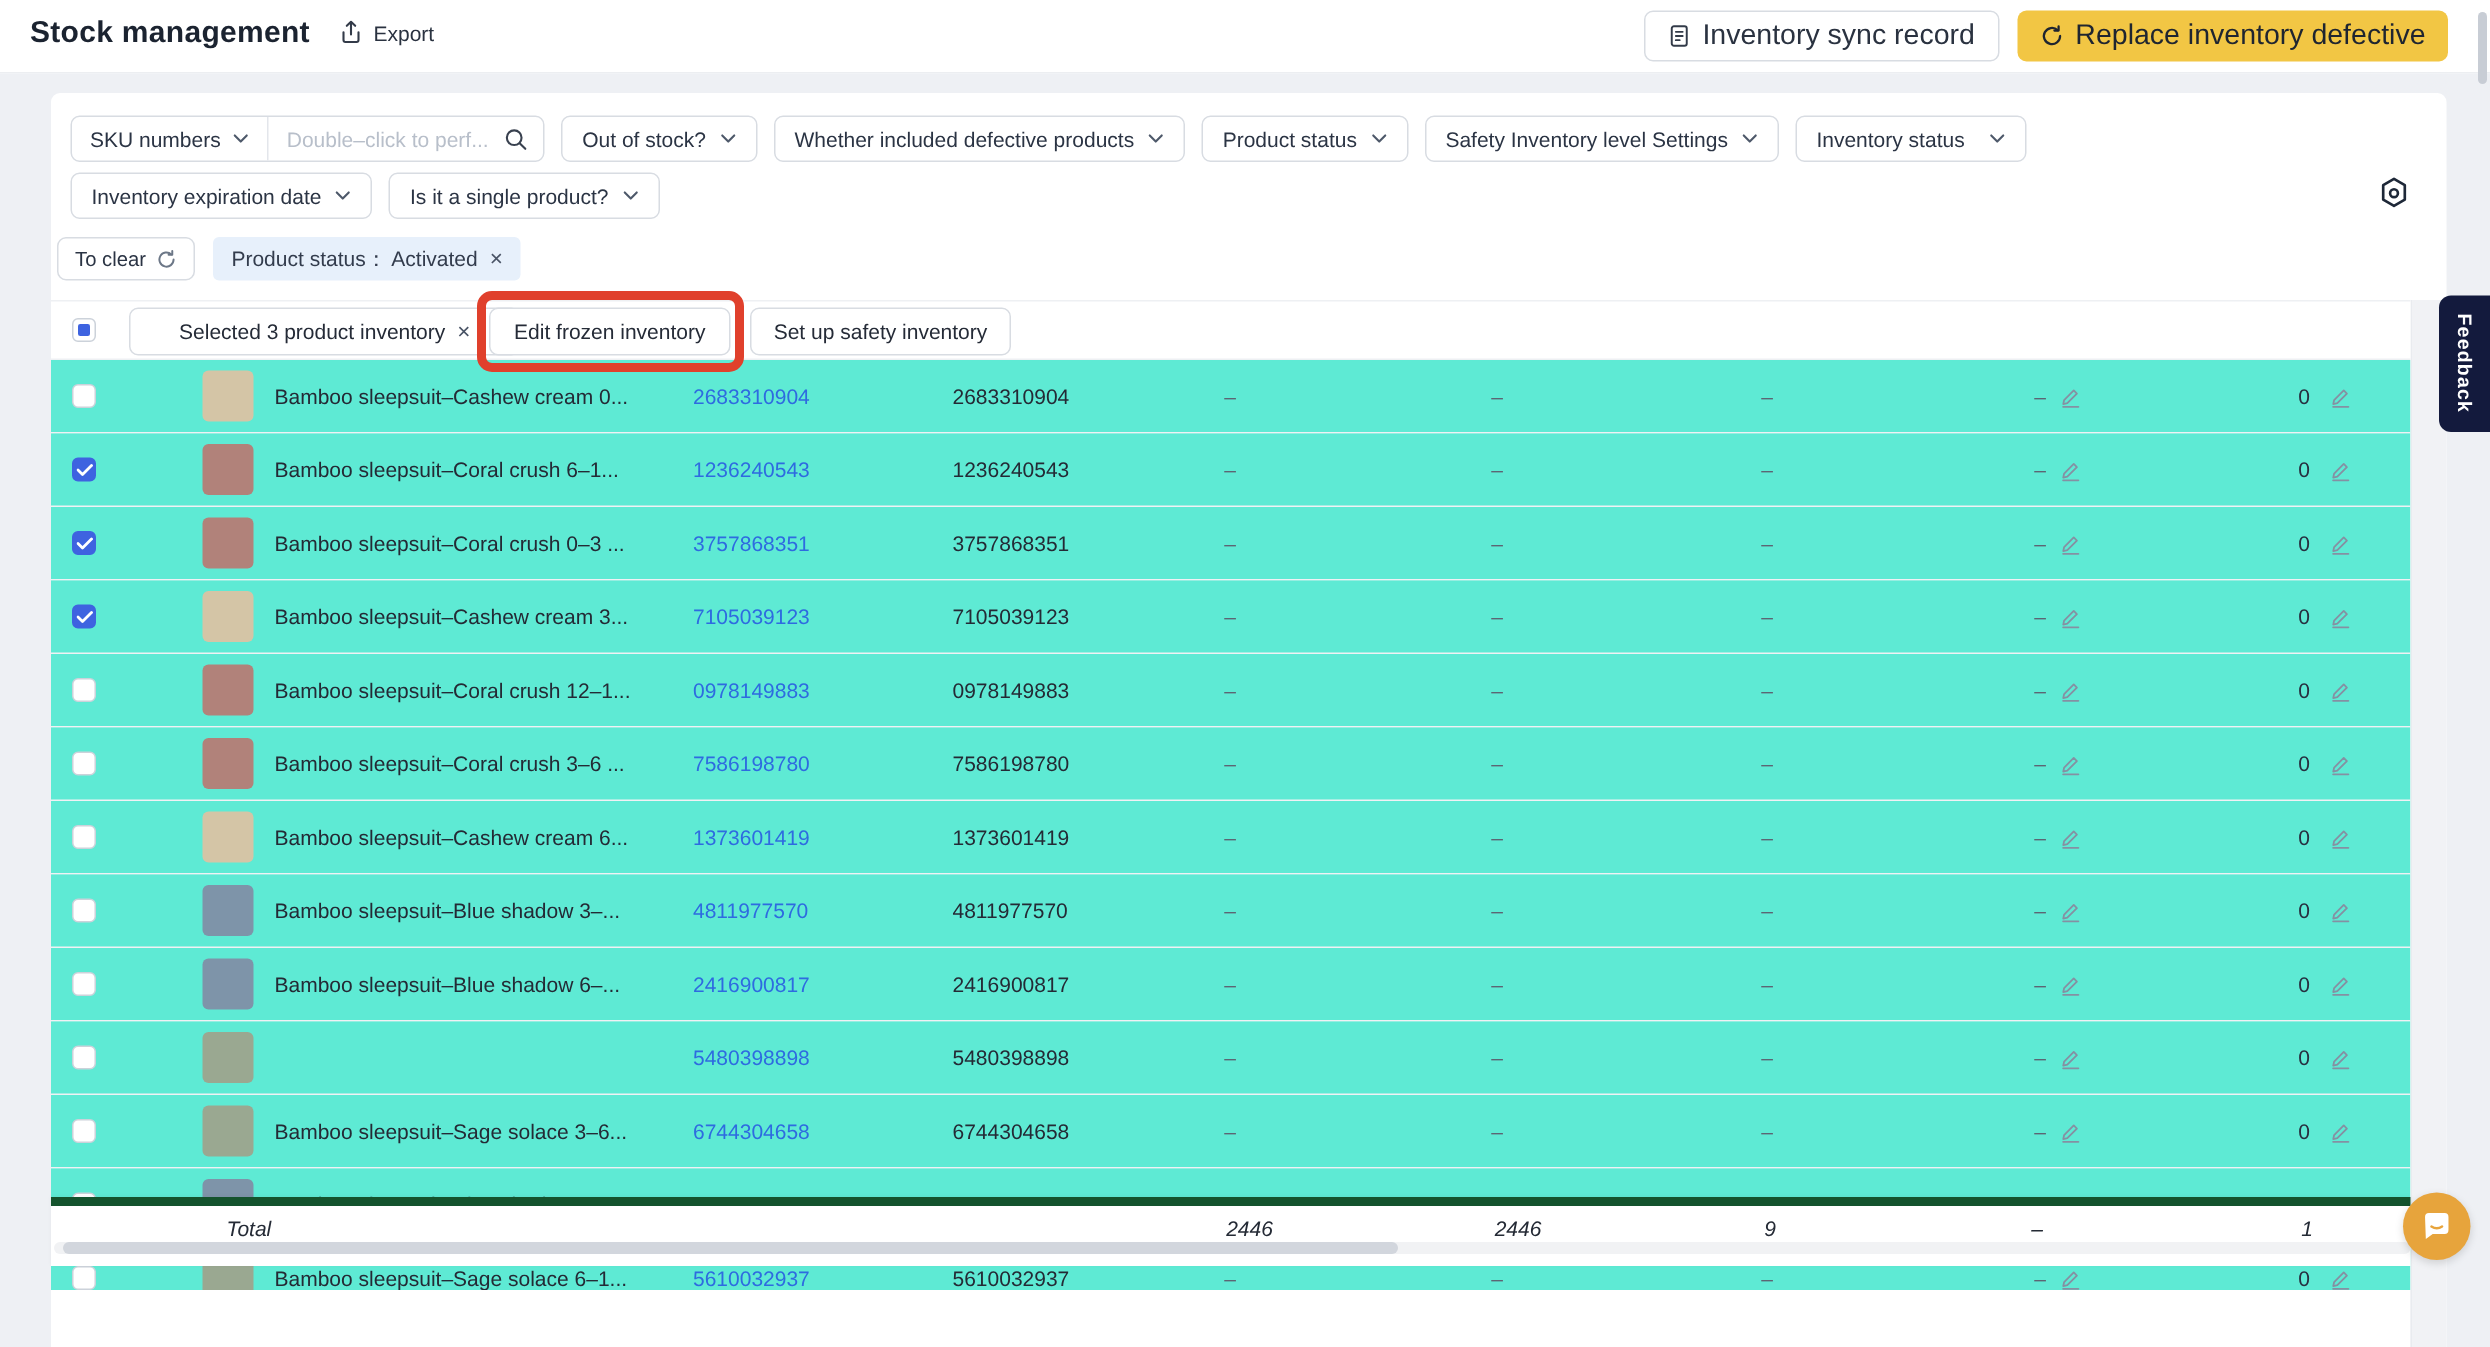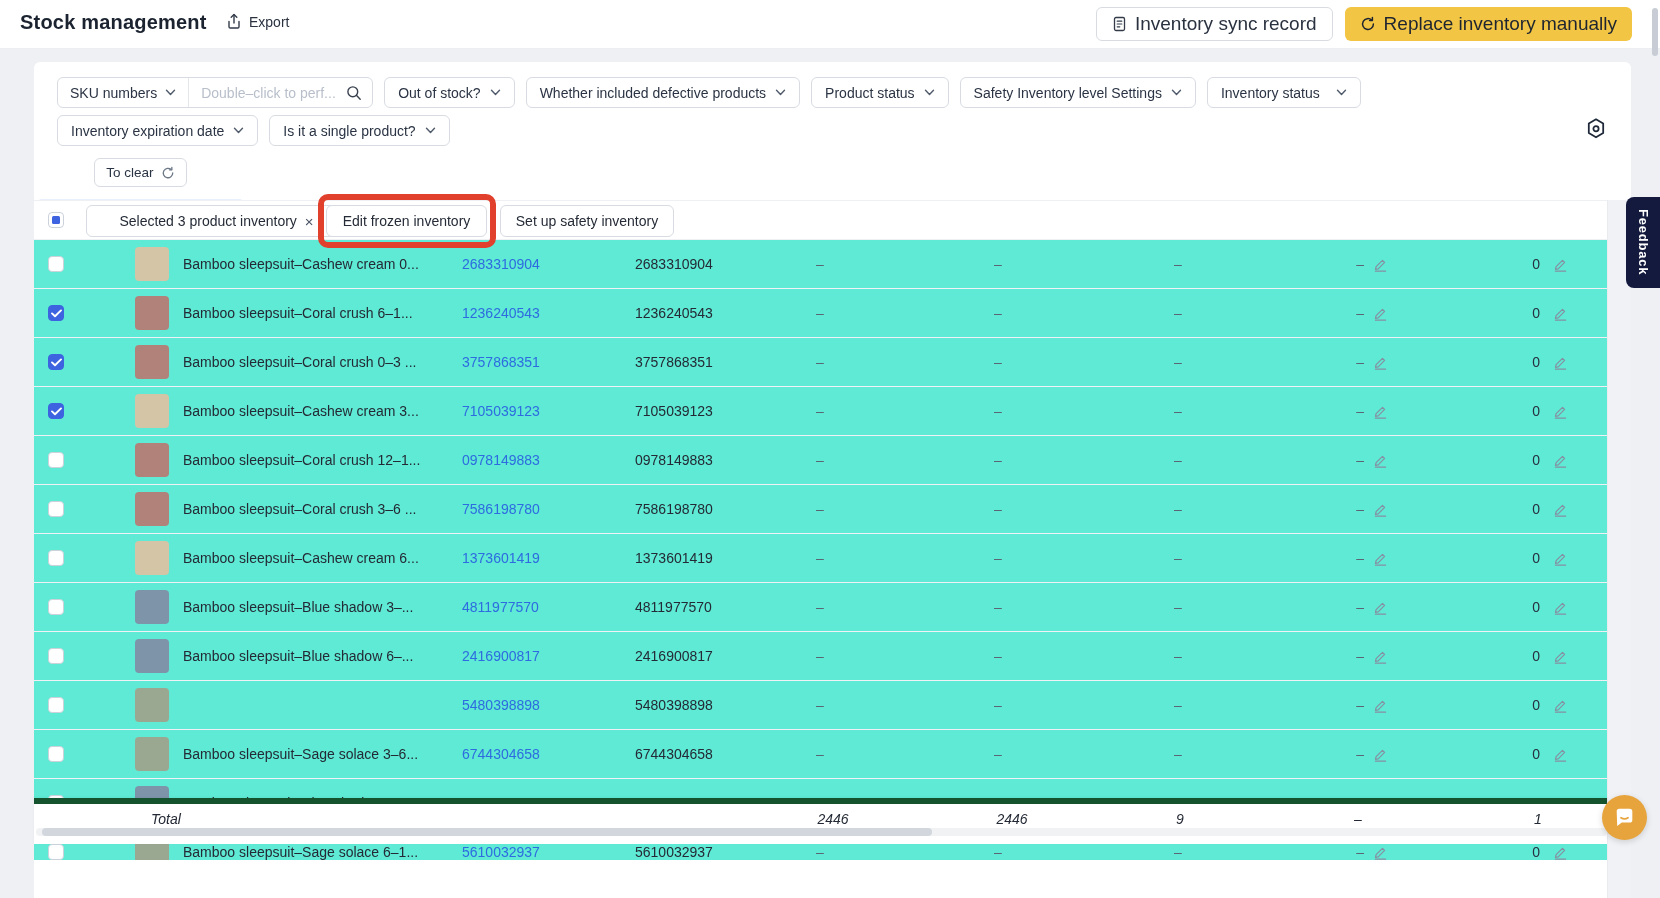--- a/index.html
+++ b/index.html
@@ -13,32 +13,32 @@
   .export-btn { position:absolute; left:226px; top:13px; display:flex; align-items:center; gap:7px; font-size:14px; color:#2a3240; cursor:pointer; }
   .top-right { position:absolute; right:28px; top:7px; display:flex; gap:12px; }
   .btn { display:flex; align-items:center; justify-content:center; gap:8px; height:34px; padding:0 15px; background:#fff; border:1px solid #d8dce2; border-radius:6px; font-size:19px; color:#2a3240; cursor:pointer; white-space:nowrap; }
   .btn-yellow { background:#f2c644; border:none; font-weight:500; color:#1f2530; }
   .vscroll-thumb { position:absolute; left:1652px; top:8px; width:6px; height:48px; background:#c8cdd5; border-radius:3px; }
 
   
   .card { position:absolute; left:34px; top:62px; width:1597px; height:836px; background:#fff; border-radius:6px 6px 0 0; }
 
   
-  .filter-row { position:absolute; left:23px; display:flex; gap:11px; }
+  .filter-row { position:absolute; left:13px; display:flex; gap:11px; }
   .row1 { top:15px; }
   .row2 { top:53px; }
   .drop { display:flex; align-items:center; justify-content:center; gap:9px; height:31px; padding:0 13px; border:1px solid #d8dce2; border-radius:6px; font-size:14px; color:#2b3444; background:#fff; cursor:pointer; white-space:nowrap; }
   .sku-search { display:flex; align-items:center; height:31px; border:1px solid #d8dce2; border-radius:6px; background:#fff; }
   .sku-dd { display:flex; align-items:center; gap:8px; padding:0 12px; height:100%; border-right:1px solid #e3e6eb; font-size:14px; color:#2b3444; cursor:pointer; white-space:nowrap; }
   .search-wrap { display:flex; align-items:center; width:183px; padding:0 10px 0 12px; gap:6px; }
   .search-wrap input { border:none; outline:none; width:100%; font-size:14px; font-family:inherit; color:#2b3444; }
   .search-wrap input::placeholder { color:#b8bfca; }
   .gear { position:absolute; left:1550px; top:55px; width:24px; height:24px; cursor:pointer; }
 
-  .chips-row { position:absolute; left:4px; top:96px; display:flex; gap:12px; align-items:center;flex-direction:column; }
+  .chips-row { position:absolute; left:4px; top:96px; display:flex; gap:12px; align-items:center; }
   .toclear { display:flex; align-items:center; gap:7px; height:29px; padding:0 11px; border:1px solid #d8dce2; border-radius:6px; background:#fff; font-size:13.5px; color:#2b3444; cursor:pointer; }
   .chip { display:flex; align-items:center; gap:8px; height:29px; padding:0 12px; background:#e7f0fb; border-radius:4px; font-size:14px; color:#333c4d; }
   .chip .x { font-size:15px; color:#4a5466; cursor:pointer; line-height:1; }
 
   
   .gray-band { position:absolute; left:1573px; top:138px; width:24px; height:698px; background:#f1f2f5; border-left:1px solid #e9ebef; }
 
   
   .action-bar { position:absolute; left:0; top:138px; width:1573px; height:40px; border-top:1px solid #eef0f3; border-bottom:1px solid #eef0f3; background:#fff; }
   .action-bar .btn-sm { position:absolute; top:4px; height:32px; display:flex; align-items:center; justify-content:center; gap:6px; padding:0 14px; background:#fff; border:1px solid #d8dce2; border-radius:6px; font-size:14px; color:#252b37; cursor:pointer; white-space:nowrap; }
@@ -122,21 +122,21 @@
           </span>
         <span>Inventory sync record</span>
       </div>
       <div class="btn btn-yellow">
         <span>
             <svg width="16" height="16" viewBox="0 0 16 16">
               <path d="M13.4 8a5.4 5.4 0 1 1-1.7-3.9" fill="none" stroke="#1f2530" stroke-width="1.5" stroke-linecap="round"></path>
               <path d="M12.4 1.6v2.8H9.6" fill="none" stroke="#1f2530" stroke-width="1.5" stroke-linejoin="round" stroke-linecap="round"></path>
             </svg>
           </span>
-        <span>Replace inventory manually</span>
+        <span>Replace inventory defective</span>
       </div>
     </div>
   </div>
   <div class="vscroll-thumb"></div>
 
   <div class="card">
 
     <div class="filter-row row1">
       <div class="sku-search">
         <div class="sku-dd">

